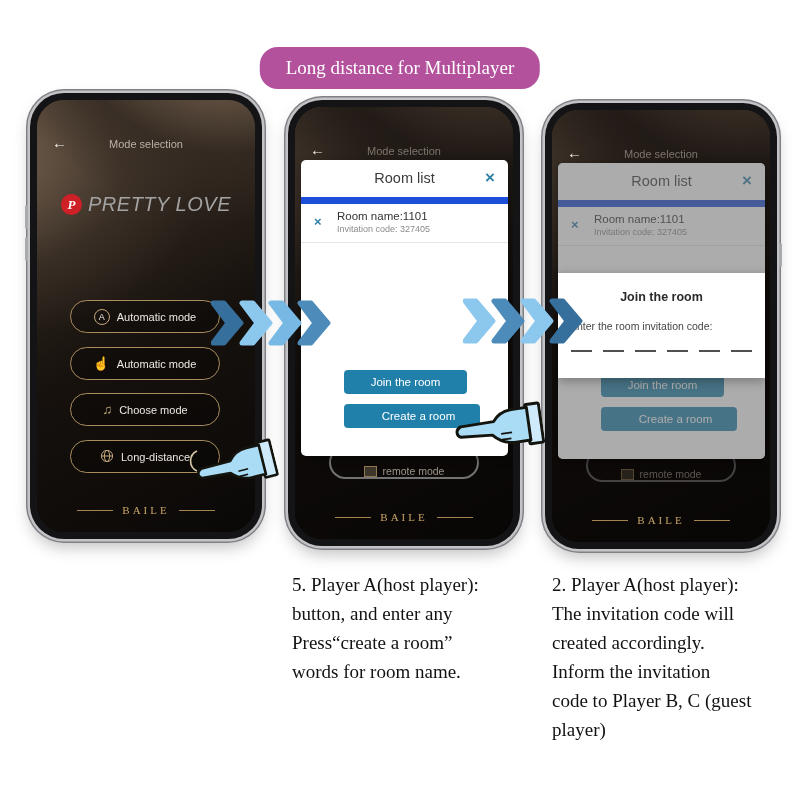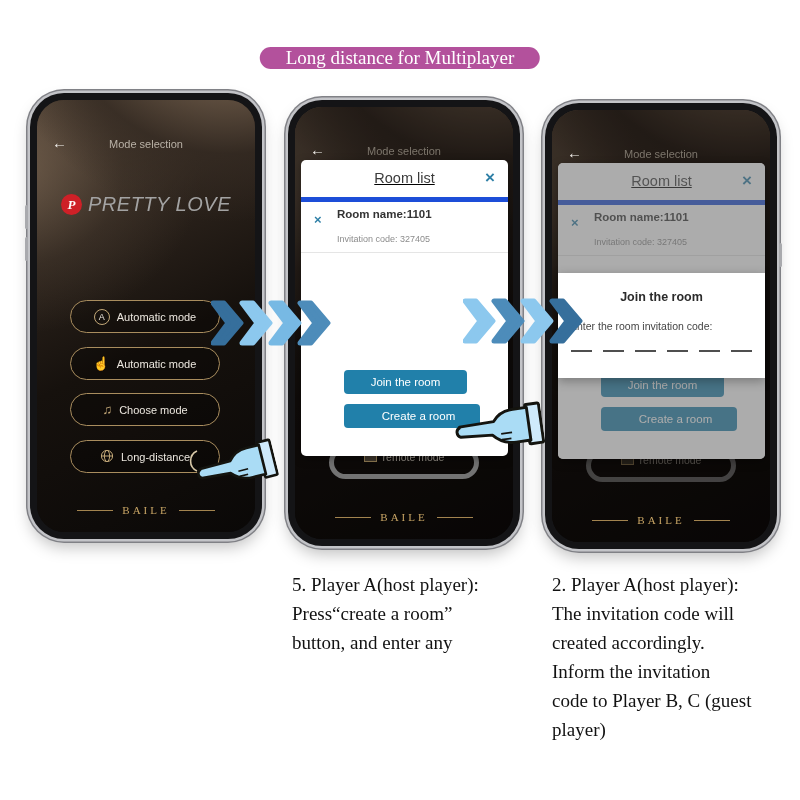--- a/index.html
+++ b/index.html
@@ -2,21 +2,21 @@
 <html><head>
 <meta charset="utf-8">
 <style>
   html,body{margin:0;padding:0;background:#fff;}
   .stage{position:relative;width:800px;height:800px;background:#ffffff;overflow:hidden;
          font-family:"Liberation Sans",sans-serif;}
 
   
   .banner{position:absolute;top:47px;left:50%;transform:translateX(-50%);
           background:#b3519c;color:#fff;font:19px "Liberation Serif",serif;
-          padding:0 26px;border-radius:18px;white-space:nowrap;}
+          padding:10px 26px;border-radius:18px;white-space:nowrap;}
 
   
   .phone{position:absolute;width:232px;height:446px;border-radius:34px;background:#141416;
          box-shadow:0 0 0 2.5px #c3c4c8,0 0 0 4px #808186,0 8px 16px rgba(0,0,0,.25);}
   .nub{position:absolute;width:3px;height:24px;background:#a9aaae;border-radius:2px;}
   .screen{position:absolute;left:7px;right:7px;top:7px;bottom:7px;border-radius:27px;
           overflow:hidden;background:#0b0908;}
   .screen-bg{position:absolute;left:0;right:0;top:0;bottom:0;
     background:
       radial-gradient(150% 72% at 88% -25%, #9b8872 0%, #6a5847 28%, rgba(52,42,34,.75) 52%, rgba(18,14,11,0) 74%),
@@ -45,44 +45,44 @@
   .circle-a{width:14px;height:14px;border:1px solid #c3a878;border-radius:50%;font-size:9px;
             display:flex;align-items:center;justify-content:center;color:#ece7df;}
   .baile{position:absolute;bottom:16px;left:0;right:0;display:flex;justify-content:center;
          align-items:center;gap:9px;color:#c8a565;font:11px "Liberation Serif",serif;
          letter-spacing:3px;}
   .bline{width:36px;height:1px;background:#a3844f;}
 
   
   .modal{position:absolute;left:6px;right:5px;top:53px;height:296px;background:#fff;
          border-radius:5px;z-index:3;box-shadow:0 3px 10px rgba(0,0,0,.35);}
-  .modal-head{position:relative;height:37px;border-bottom:5px solid #1d4ed8;text-decoration:underline;}
+  .modal-head{position:relative;height:37px;border-bottom:7px solid #1d4ed8;}
   .modal-title{text-align:center;line-height:37px;color:#3b3b3b;font-size:14.5px;}
   .modal-close{position:absolute;right:13px;top:0;line-height:36px;color:#2e7fa6;
                font-size:17px;font-weight:bold;}
   .room-item{position:relative;padding:6px 8px 8px 36px;border-bottom:1px solid #e5e5e5;}
   .room-x{position:absolute;left:13px;top:10px;color:#2e7fa6;font-size:13px;font-weight:bold;}
-  .room-name{color:#333;font-size:11.5px;font-weight:700;}
-  .room-code{color:#8c8c8c;font-size:9px;margin-top:14px;}
+  .room-name{color:#333;font-size:11.5px;font-weight:400;}
+  .room-code{color:#8c8c8c;font-size:9px;margin-top:2px;}
   .tbtn{position:absolute;left:43px;width:123px;height:24px;background:#2180aa;color:#fff;
         font-size:11.5px;border-radius:4px;display:flex;align-items:center;justify-content:center;}
   .tbtn.join{top:210px;}
   .tbtn.create{top:244px;padding-left:13px;}
   .modal-overlay{position:absolute;left:0;right:0;top:0;bottom:0;background:rgba(104,104,104,.55);
                  border-radius:5px;z-index:4;}
   .join-dialog{position:absolute;left:0;right:0;top:110px;height:105px;background:#fff;z-index:5;
                box-shadow:0 3px 10px rgba(0,0,0,.3);}
   .jd-title{text-align:center;margin-top:17px;font-size:12.5px;font-weight:bold;color:#2b2b2b;}
   .jd-prompt{margin:16px 0 0 12px;font-size:10.5px;color:#454545;}
   .jd-slots{display:flex;justify-content:center;gap:11px;margin-top:18px;}
   .slot{width:21px;height:0;border-bottom:2px solid #4f4f4f;}
 
   .remote-btn{position:absolute;top:339px;left:34px;width:150px;height:33px;
-              border:5px solid #737373;border-radius:17px;z-index:1;display:flex;
-              align-items:flex-start;justify-content:center;gap:6px;color:#9a948b;font-size:10.5px;
+              border:2px solid #737373;border-radius:17px;z-index:1;display:flex;
+              align-items:flex-end;justify-content:center;gap:6px;color:#9a948b;font-size:10.5px;
               box-sizing:border-box;}
   .remote-ic{width:11px;height:9px;border:1px solid #8f7a52;background:rgba(210,190,150,.25);}
   .dimmed{opacity:.55;}
 
   
   .overlay-art{position:absolute;z-index:10;}
 
   
   .instr{position:absolute;font:19px/29px "Liberation Serif",serif;color:#121212;}
 </style>
@@ -258,22 +258,23 @@
   <svg class="overlay-art" style="left:455px;top:404px;transform:rotate(-8deg);" width="88" height="50" viewBox="0 0 120 68">
     <g stroke="#14140f" stroke-width="4" fill="#aadcf5" stroke-linejoin="round">
       <rect x="99" y="6" width="19" height="54" rx="2" fill="#cfeafb"></rect>
       <path d="M7,25 a7,7 0 0 0 0,13 l43,3 c8,9 19,14 31,14 h20 V10 h-19 c-12,0 -22,5 -28,13 l-47,1 z"></path>
       <path d="M62,41 h15 M62,49 h13" fill="none" stroke-width="2.5"></path>
     </g>
   </svg>
 
   <div class="instr" style="left:292px;top:570px;width:252px;">
     <div>5. Player A(host player):</div>
+    <div>button, and enter any</div>
     <div>Press“create a room”</div>
-    <div>button, and enter any</div>
+    <div>words for room name.</div>
   </div>
   <div class="instr" style="left:552px;top:570px;width:252px;">
     <div>2. Player A(host player):</div>
     <div>The invitation code will</div>
     <div>created accordingly.</div>
     <div>Inform the invitation</div>
     <div>code to Player B, C (guest</div>
     <div>player)</div>
   </div>
 

